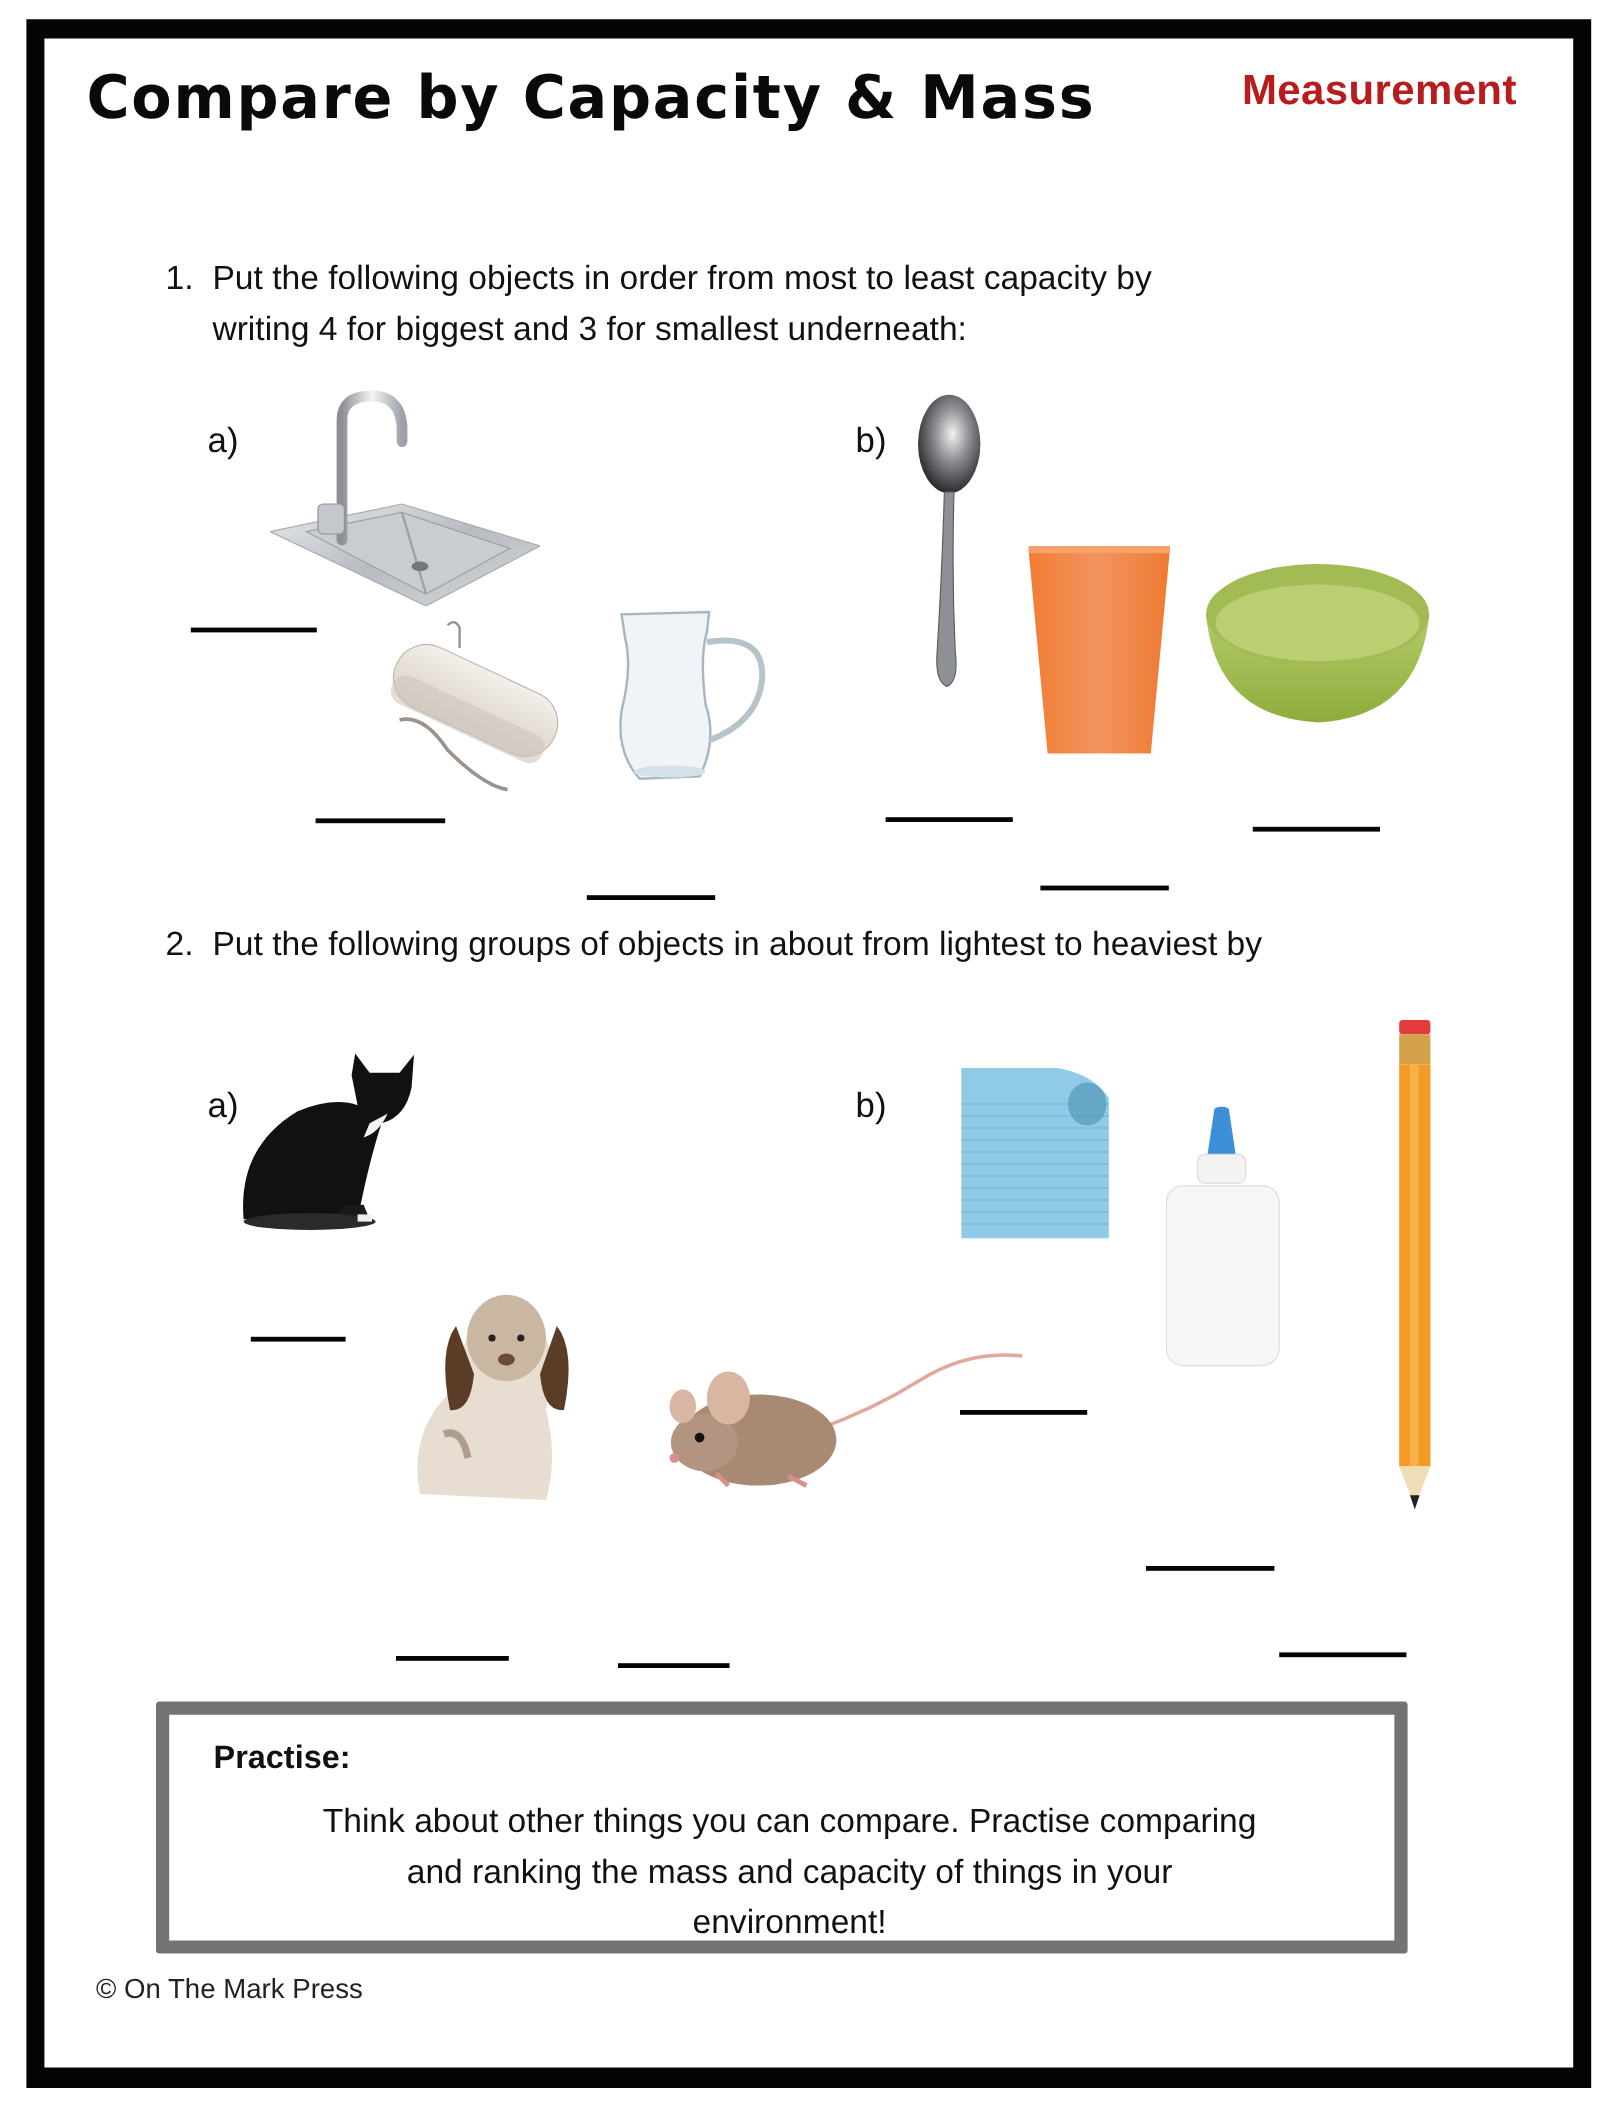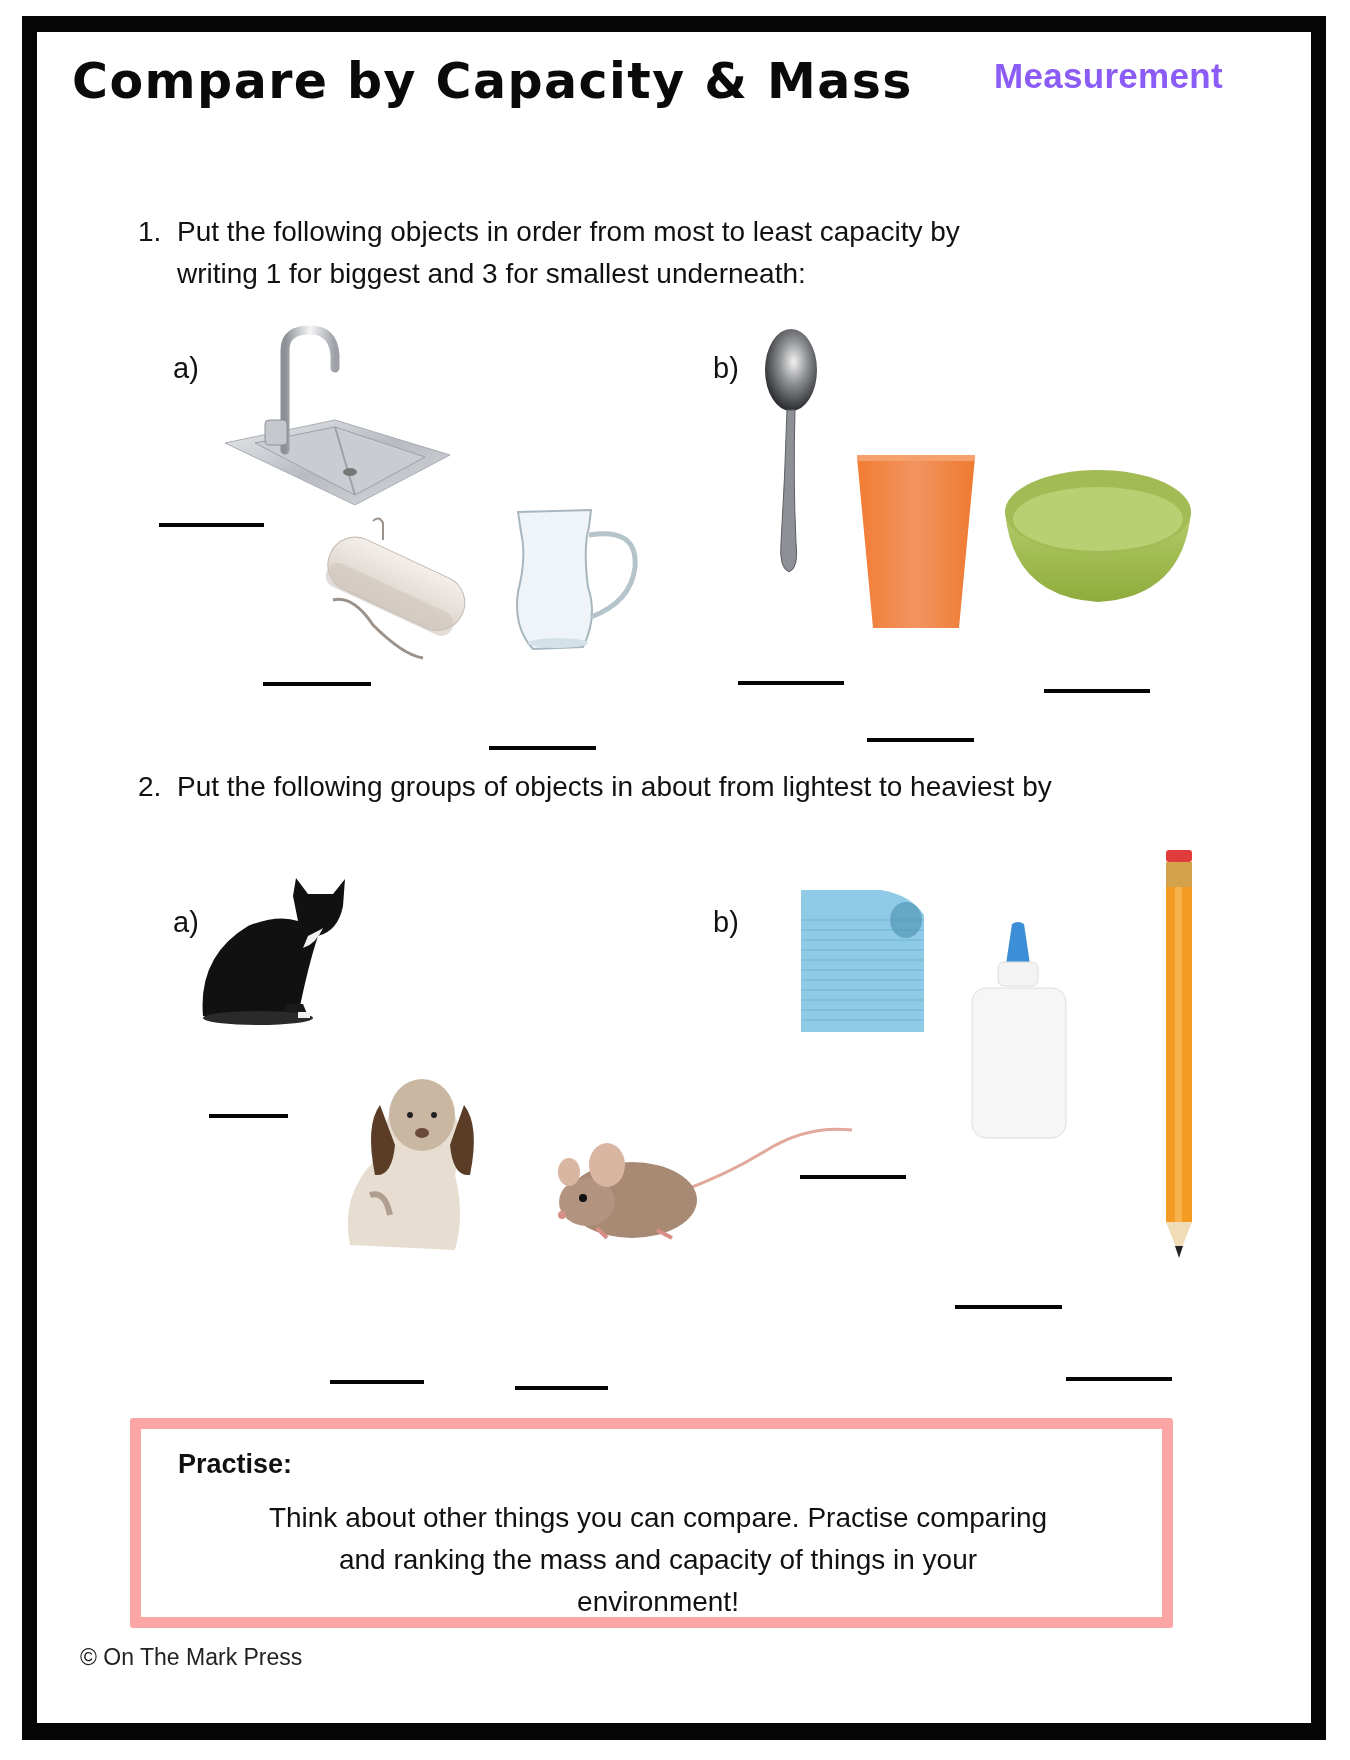--- a/index.html
+++ b/index.html
@@ -1,43 +1,43 @@
 <!DOCTYPE html>
 <html><head>
 <meta charset="utf-8">
 <style>
   html, body { margin: 0; padding: 0; background: #ffffff; }
   body { width: 1350px; height: 1760px; position: relative; overflow: hidden; font-family: "Liberation Sans", sans-serif; color: #111; }
   .page-border { position: absolute; left: 22px; top: 16px; width: 1304px; height: 1724px; box-sizing: border-box; border: 15px solid #050505; border-top-width: 16px; border-bottom-width: 17px; }
   .abs { position: absolute; }
   .title { left: 72px; top: 52px; font-family: "DejaVu Sans", sans-serif; font-weight: bold; font-size: 50px; letter-spacing: 1.5px; color: #0a0a0a; white-space: nowrap; transform: scaleX(0.98); transform-origin: left; }
-  .subject { left: 994px; top: 56px; font-family: "Liberation Sans", sans-serif; font-weight: bold; font-size: 35px; color: #8b5cf6; letter-spacing: 0.3px; white-space: nowrap; }
+  .subject { left: 1035px; top: 56px; font-family: "Liberation Sans", sans-serif; font-weight: bold; font-size: 35px; color: #b91c1c; letter-spacing: 0.3px; white-space: nowrap; }
   .question { font-family: "Liberation Sans", sans-serif; font-size: 28px; line-height: 42px; color: #111; white-space: nowrap; }
   .q-num { position: absolute; left: 0; }
   .q-text { position: absolute; left: 39px; }
   .label { font-size: 29px; color: #111; }
   .blank { position: absolute; height: 4px; background: #050505; }
   .img { position: absolute; }
-  .practise-box { left: 130px; top: 1418px; width: 1043px; height: 210px; box-sizing: border-box; border: 11px solid #fca5a5; border-radius: 3px; overflow: hidden; }
+  .practise-box { left: 130px; top: 1418px; width: 1043px; height: 210px; box-sizing: border-box; border: 11px solid #737373; border-radius: 3px; overflow: hidden; }
   .practise-title { position: absolute; left: 37px; top: 20px; font-size: 27px; font-weight: bold; }
   .practise-body { position: absolute; left: 37px; top: 68px; width: 960px; font-size: 28px; line-height: 42px; white-space: pre-line; text-align: center; }
   .footer { left: 80px; top: 1644px; font-size: 23px; color: #222; white-space: nowrap; }
 </style>
 </head>
 <body>
 
 <div class="page-border"></div>
 
 <div class="abs title">Compare by Capacity &amp; Mass</div>
 <div class="abs subject">Measurement</div>
 
 <div class="abs question" style="left:138px; top:211px; width:1100px; height:90px;">
   <span class="q-num" style="top:0">1.</span>
   <span class="q-text" style="top:0">Put the following objects in order from most to least capacity by</span>
-  <span class="q-text" style="top:42px">writing  1 for biggest and 3 for smallest underneath:</span>
+  <span class="q-text" style="top:42px">writing  4 for biggest and 3 for smallest underneath:</span>
 </div>
 
 <div class="abs label" style="left:173px; top:352px;">a)</div>
 
 <svg class="img" style="left:225px; top:325px;" width="225" height="180" viewBox="0 0 225 180">
   <defs>
     <linearGradient id="steel" x1="0" y1="0" x2="1" y2="1">
       <stop offset="0" stop-color="#e8eaec"></stop>
         <stop offset="0.5" stop-color="#b8bcc2"></stop>
         <stop offset="1" stop-color="#d5d8dc"></stop>

